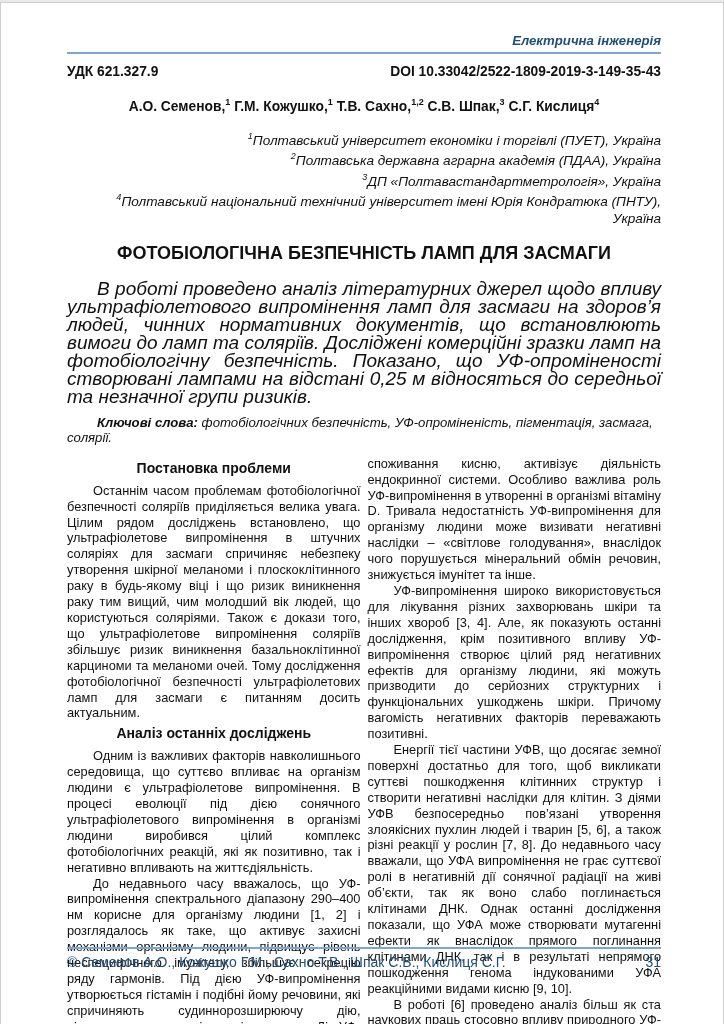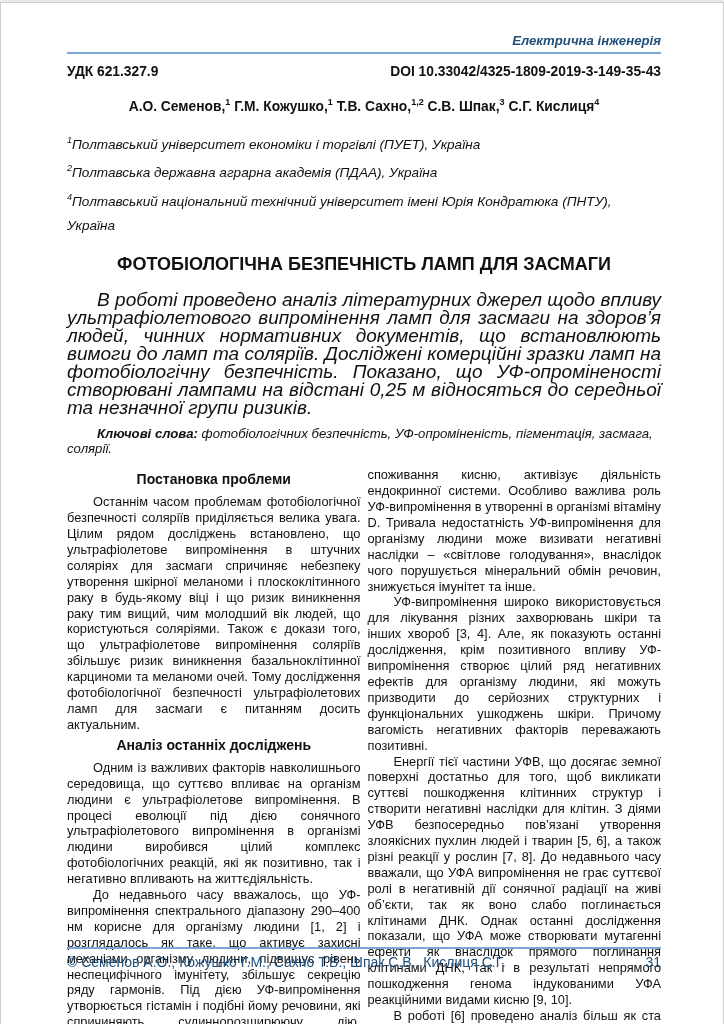--- a/index.html
+++ b/index.html
@@ -40,21 +40,22 @@
     text-align:center;
     font-size:13.8px;
     font-weight:bold;
     margin-top:18px;
   }
   .authors-line sup{font-size:9px;}
   .affiliations{
     margin-top:14px;
     font-size:13.6px;
     font-style:italic;
-    line-height:25px;
+    line-height:17px;
+    text-align:right;
   }
   .affiliation sup{font-size:9px;}
   .paper-title{
     text-align:center;
     font-size:18px;
     font-weight:bold;
     margin:16px 0 0 0;
   }
   .abstract{
     margin:16px 0 0 0;
@@ -114,28 +115,29 @@
 <body>
 
 <div class="page">
   <div class="content">
 
     <div class="journal-name">Електрична інженерія</div>
     <hr class="head-rule">
 
     <div class="meta-row">
       <span>УДК 621.327.9</span>
-      <span>DOI 10.33042/4325-1809-2019-3-149-35-43</span>
+      <span>DOI 10.33042/2522-1809-2019-3-149-35-43</span>
     </div>
 
     <div class="authors-line"><span>А.О. Семенов,<sup>1</sup></span> <span>Г.М. Кожушко,<sup>1</sup></span> <span>Т.В. Сахно,<sup>1,2</sup></span> <span>С.В. Шпак,<sup>3</sup></span> <span>С.Г. Кислиця<sup>4</sup></span></div>
 
     <div class="affiliations">
         <div class="affiliation"><sup>1</sup>Полтавський університет економіки і торгівлі (ПУЕТ), Україна</div>
         <div class="affiliation"><sup>2</sup>Полтавська державна аграрна академія (ПДАА), Україна</div>
+        <div class="affiliation"><sup>3</sup>ДП «Полтавастандартметрологія», Україна</div>
         <div class="affiliation"><sup>4</sup>Полтавський національний технічний університет імені Юрія Кондратюка (ПНТУ), Україна</div>
       </div>
 
     <h1 class="paper-title">ФОТОБІОЛОГІЧНА БЕЗПЕЧНІСТЬ ЛАМП ДЛЯ ЗАСМАГИ</h1>
 
     <p class="abstract">В роботі проведено аналіз літературних джерел щодо впливу ультрафіолетового випромінення ламп для засмаги на здоров’я людей, чинних нормативних документів, що встановлюють вимоги до ламп та соляріїв. Досліджені комерційні зразки ламп на фотобіологічну безпечність. Показано, що УФ-опроміненості створювані лампами на відстані 0,25 м відносяться до середньої та незначної групи ризиків.</p>
 
     <p class="keywords">
       <span class="kw-label">Ключові слова:</span><span> фотобіологічних безпечність, УФ-опроміненість, пігментація, засмага, солярії.</span>
     </p>

